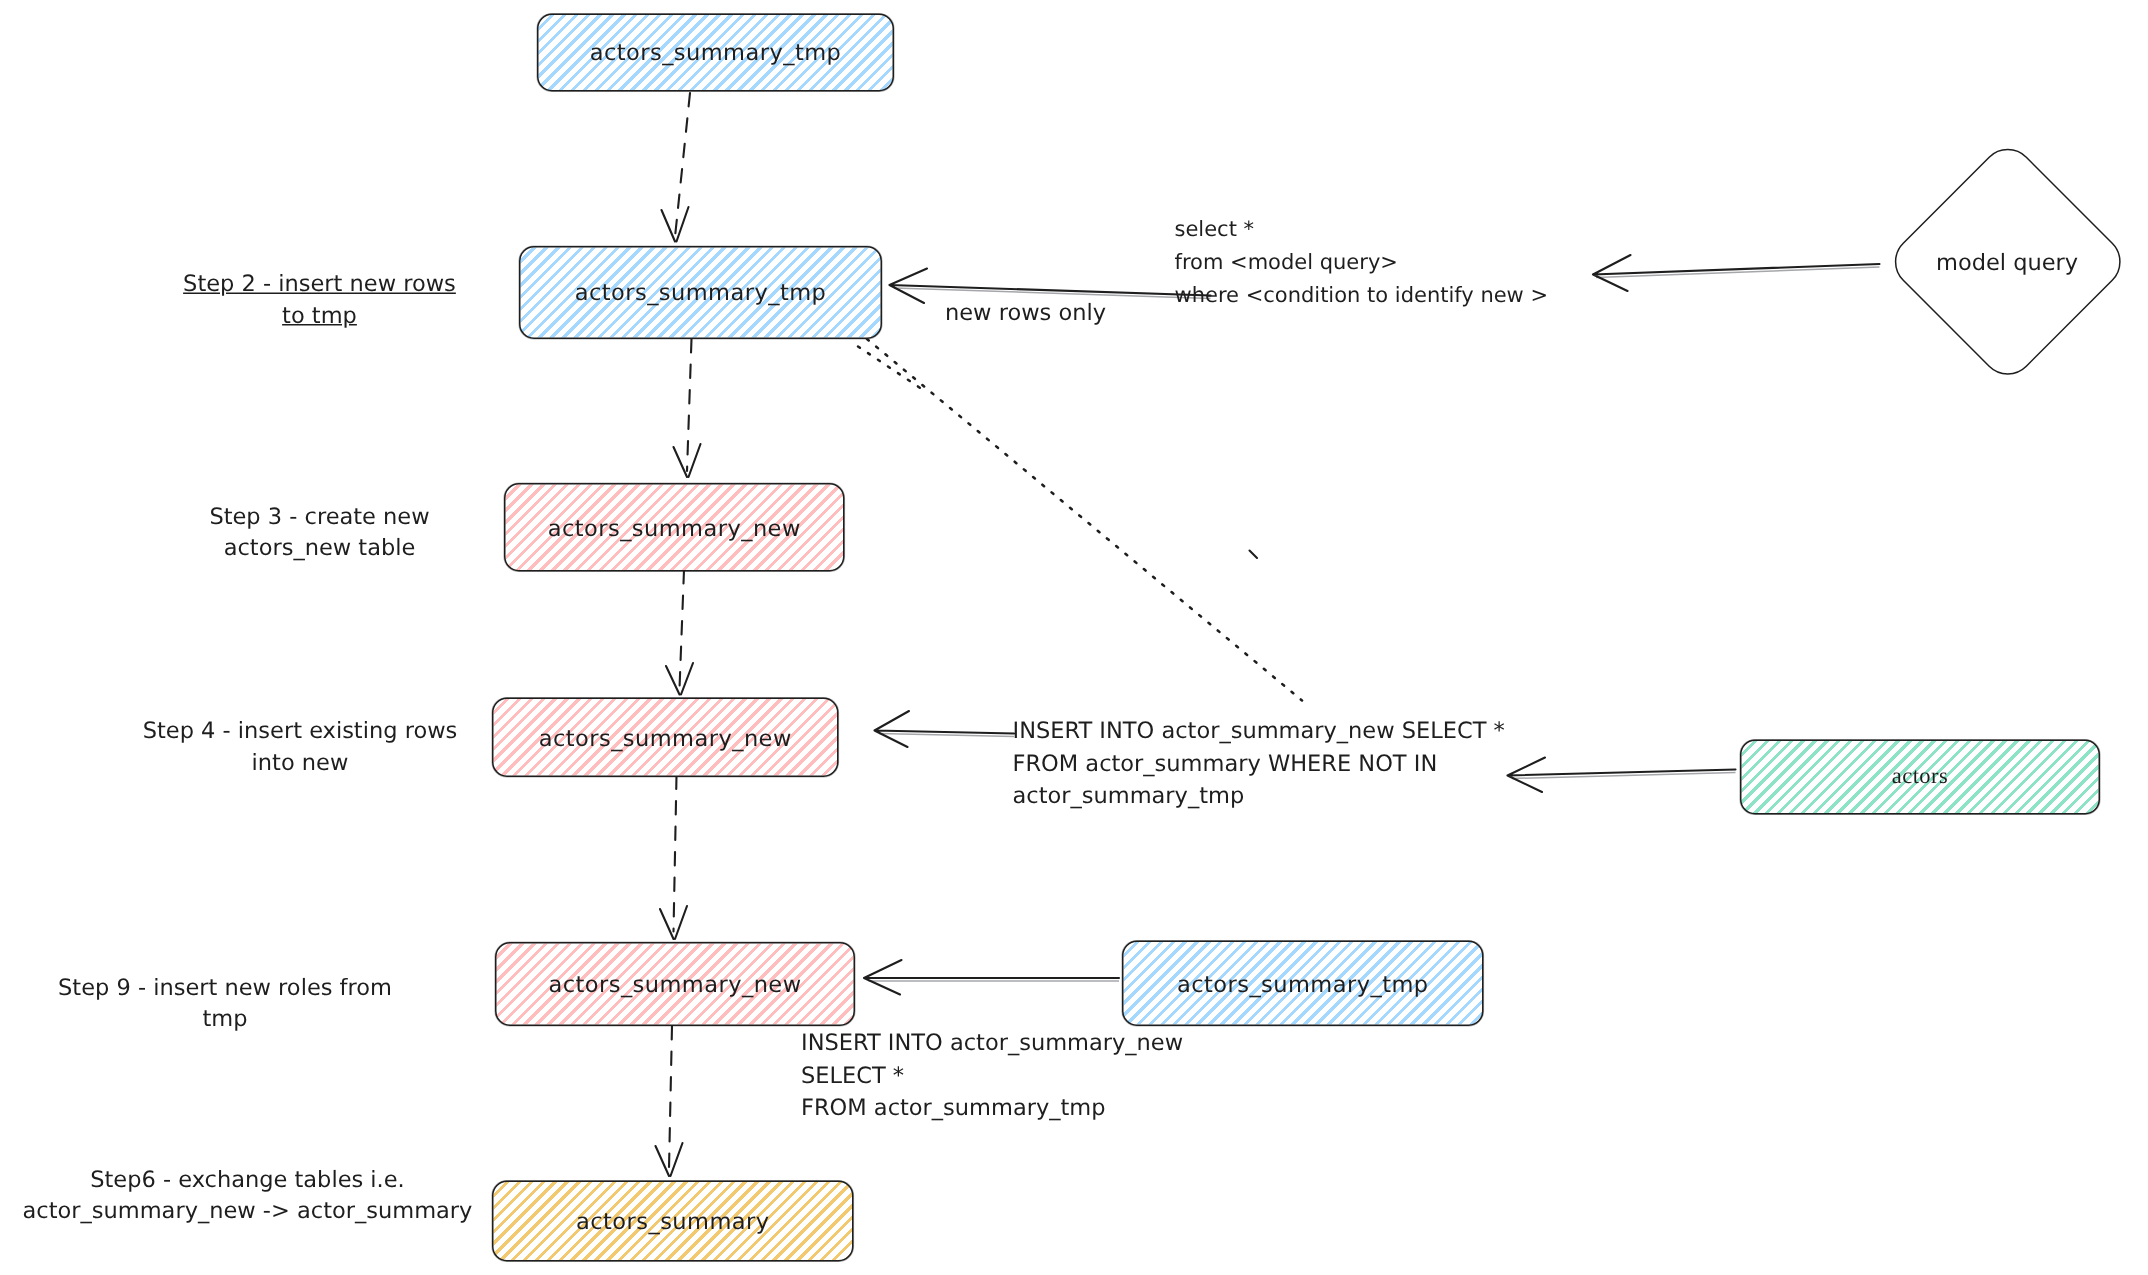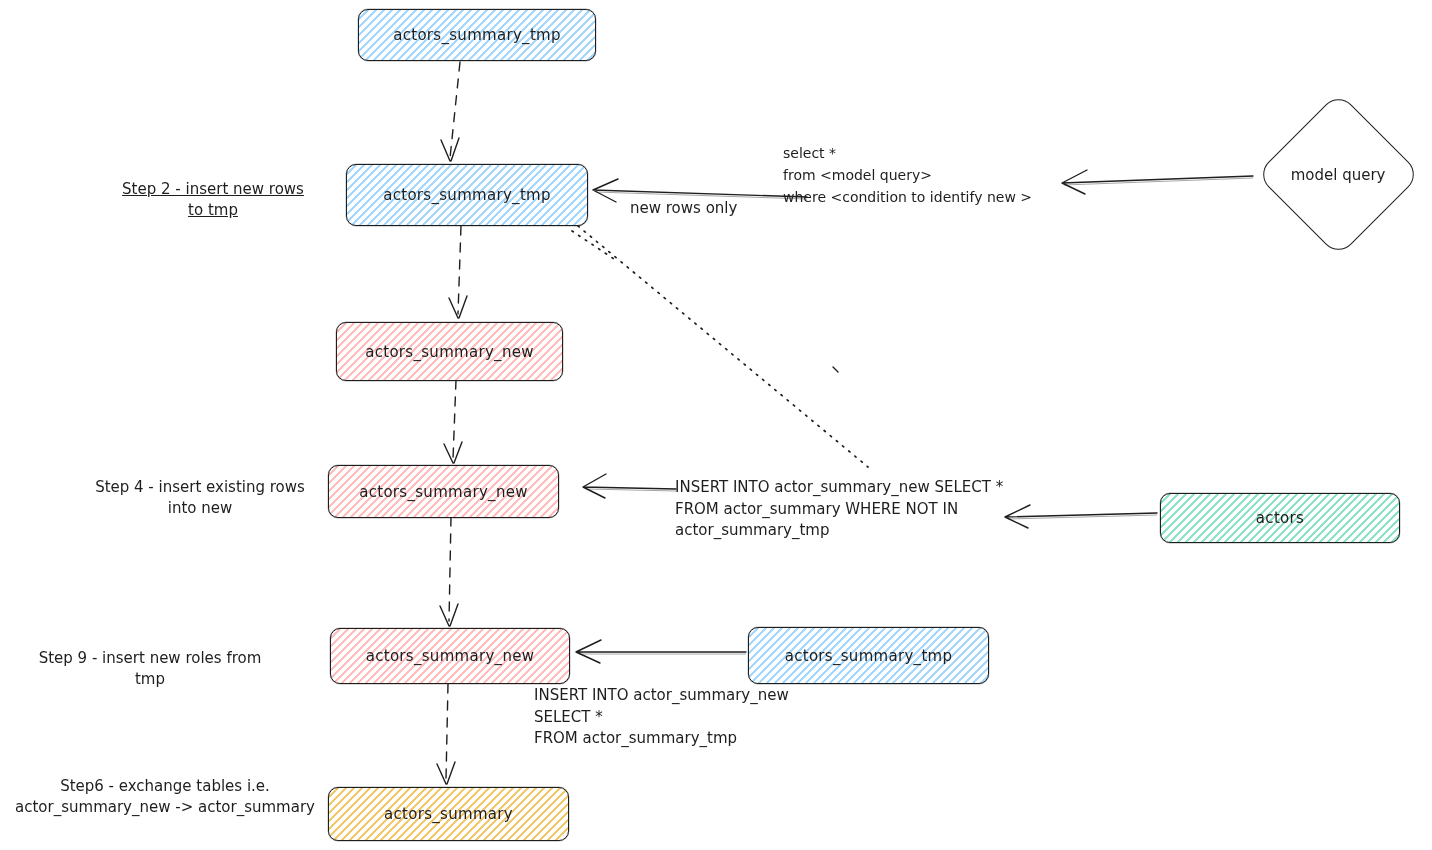--- a/index.html
+++ b/index.html
@@ -13,21 +13,21 @@
   .dash{stroke-dasharray:9 8;}
   .dot{stroke-dasharray:1.5 6.5;stroke-width:1.7;}
   .node{
     position:absolute;display:flex;align-items:center;justify-content:center;
     border:1.7px solid #1e1e1e;border-radius:10px;background-color:#ffffff;
     font-size:15px;letter-spacing:.3px;white-space:nowrap;
     box-shadow:0 0 0 .4px rgba(30,30,30,.35);
   }
   .hatch-blue{background-image:repeating-linear-gradient(135deg,#a5d8ff 0 2.1px,rgba(255,255,255,0) 2.1px 5.6px);}
   .hatch-pink{background-image:repeating-linear-gradient(135deg,#ffbdbd 0 2.1px,rgba(255,255,255,0) 2.1px 5.6px);}
-  .hatch-teal{background-image:repeating-linear-gradient(135deg,#8ce3c5 0 2.1px,rgba(255,255,255,0) 2.1px 5.6px);}
+  .hatch-teal{background-image:repeating-linear-gradient(135deg,#8ce3c5 0 2.1px,rgba(255,255,255,0) 2.1px 5.6px);font-family:Liberation Serif, serif;}
   .hatch-yellow{background-image:repeating-linear-gradient(135deg,#f3c96f 0 2.1px,rgba(255,255,255,0) 2.1px 5.6px);}
   .diamond{
     position:absolute;left:1280px;top:116px;width:115px;height:115px;
     border:1.6px solid #1e1e1e;border-radius:18px;background:#ffffff;
     transform:rotate(45deg);display:flex;align-items:center;justify-content:center;
   }
   .diamond .dlabel{transform:rotate(-45deg);font-size:15px;white-space:nowrap;}
   .slabel{position:absolute;text-align:center;font-size:15px;line-height:21px;}
   .ann{position:absolute;text-align:left;font-size:15px;line-height:21.5px;white-space:nowrap;}
   .ann.small{font-size:14px;line-height:22px;}
@@ -105,20 +105,24 @@
   <div class="diamond">
     <span class="dlabel">model query</span>
   </div>
 
 
   <div class="slabel" style="left:108px;top:179px;width:210px;text-decoration:underline;">
     <div>Step 2 - insert new rows</div>
     <div>to tmp</div>
   </div>
 
+  <div class="slabel" style="left:105px;top:334px;width:216px;">
+    <div>Step 3 - create new</div>
+    <div>actors_new table</div>
+  </div>
 
   <div class="slabel" style="left:85px;top:477px;width:230px;">
     <div>Step 4 - insert existing rows</div>
     <div>into new</div>
   </div>
 
   <div class="slabel" style="left:28px;top:648px;width:244px;">
     <div>Step 9 - insert new roles from tmp</div>
   </div>
 

